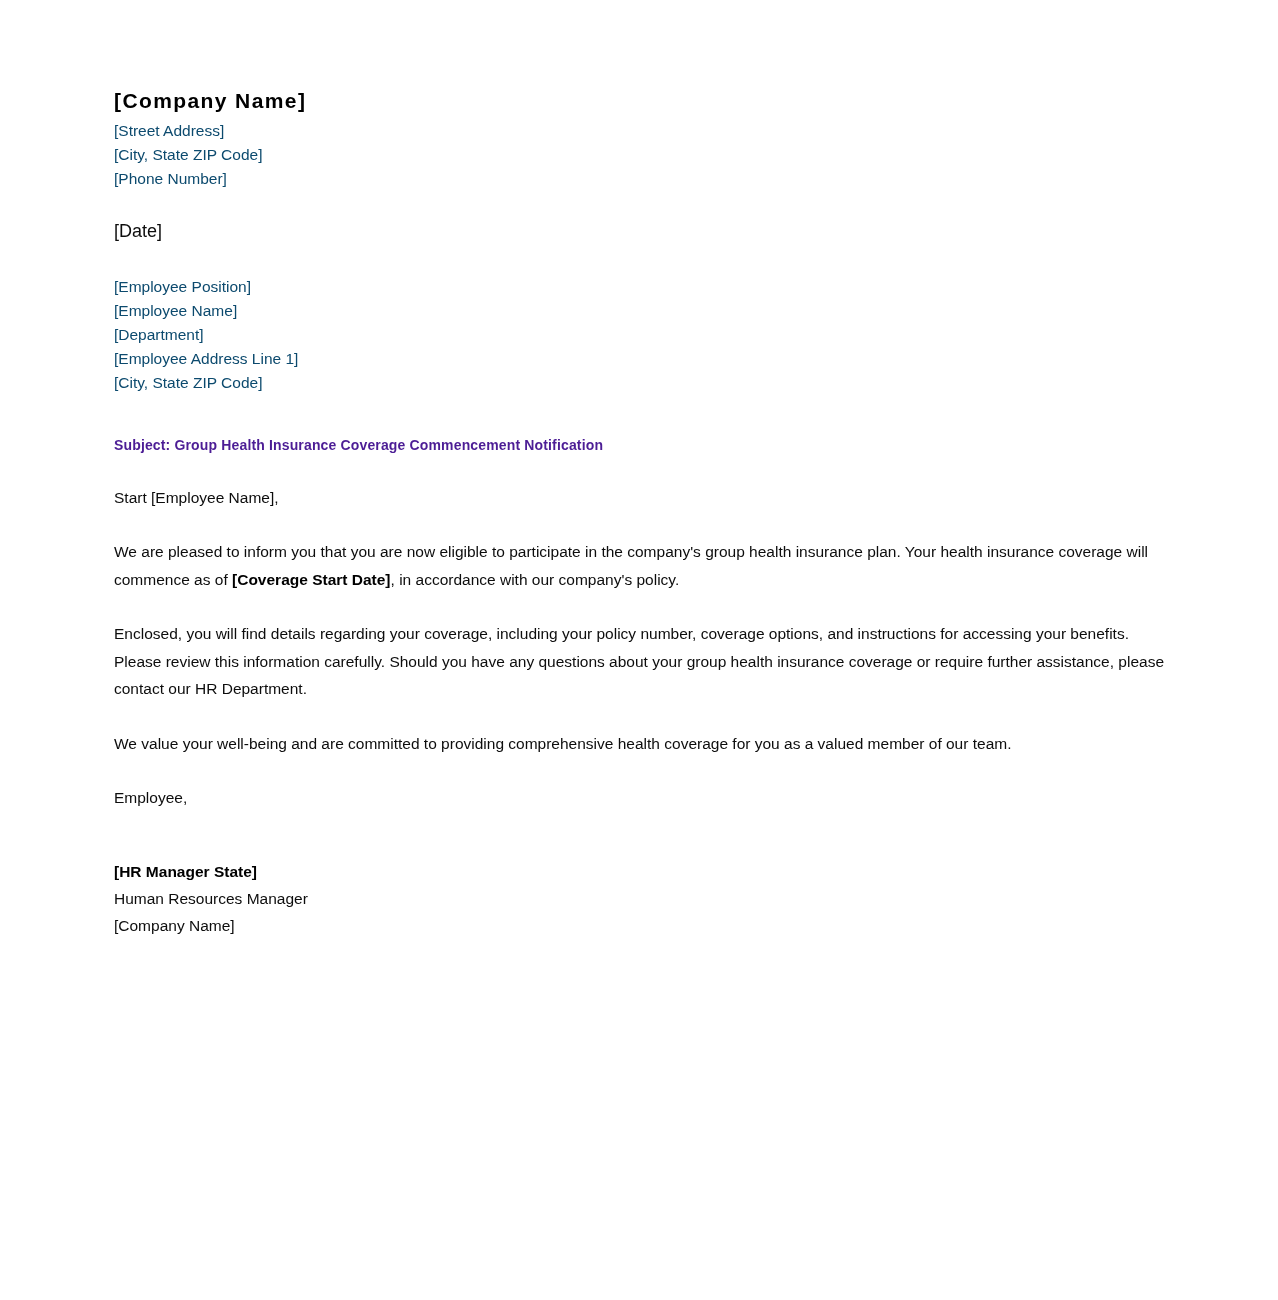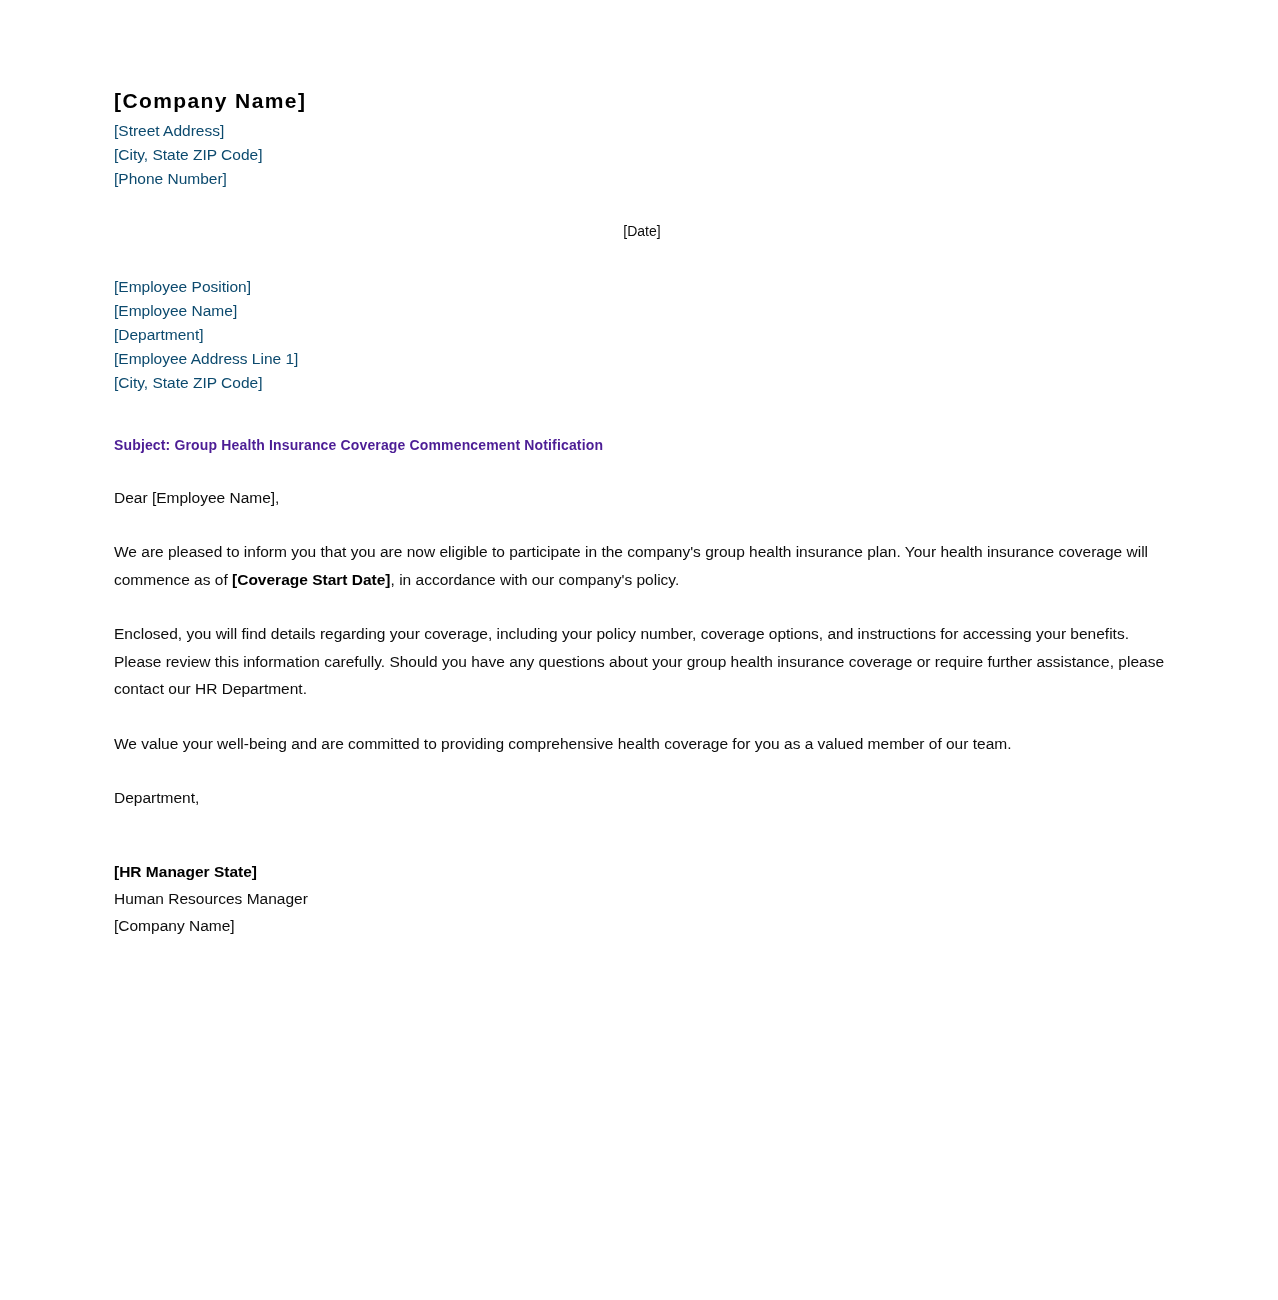--- a/index.html
+++ b/index.html
@@ -54,24 +54,23 @@
   
   .gap-date     { height: 28px; }
   .gap-employee { height: 32px; }
   .gap-subject  { height: 38px; }
   .gap-salutation { height: 27px; }
   .gap-para     { height: 27px; }
   .gap-signoff  { height: 27px; }
   .gap-signature { height: 47px; }
 
   .date-line {
-    font-size: 14px;
+    font-size: 18px;
     line-height: 24px;
     color: #0d0d0d;
-    text-align: center;
   }
 
   
   .subject {
     font-size: 14px;
     font-weight: bold;
     line-height: 24px;
     letter-spacing: 0.15px;
     color: #4c1d95;
   }
@@ -141,37 +140,37 @@
       <div class="addr-line">[Employee Address Line 1]</div>
       <div class="addr-line">[City, State ZIP Code]</div>
     </div>
 
     <div class="gap-subject"></div>
 
     <div class="subject">Subject: Group Health Insurance Coverage Commencement Notification</div>
 
     <div class="gap-salutation"></div>
 
-    <div class="salutation">Dear [Employee Name],</div>
+    <div class="salutation">Start [Employee Name],</div>
 
     <div class="gap-para"></div>
 
     <p class="para"><span>We are pleased to inform you that you are now eligible to participate in the company's group health insurance plan. Your health insurance coverage will commence as of </span><span class="bold-inline">[Coverage Start Date]</span><span>, in accordance with our company's policy.</span></p>
 
     <div class="gap-para"></div>
 
     <p class="para">Enclosed, you will find details regarding your coverage, including your policy number, coverage options, and instructions for accessing your benefits. Please review this information carefully. Should you have any questions about your group health insurance coverage or require further assistance, please contact our HR Department.</p>
 
     <div class="gap-para"></div>
 
     <p class="para">We value your well-being and are committed to providing comprehensive health coverage for you as a valued member of our team.</p>
 
     <div class="gap-signoff"></div>
 
-    <div class="signoff">Department,</div>
+    <div class="signoff">Employee,</div>
 
     <div class="gap-signature"></div>
 
     <div class="block-signature">
       <div class="sig-name">[HR Manager State]</div>
       <div class="sig-line">Human Resources Manager</div>
       <div class="sig-line">[Company Name]</div>
     </div>
 
   </div>

